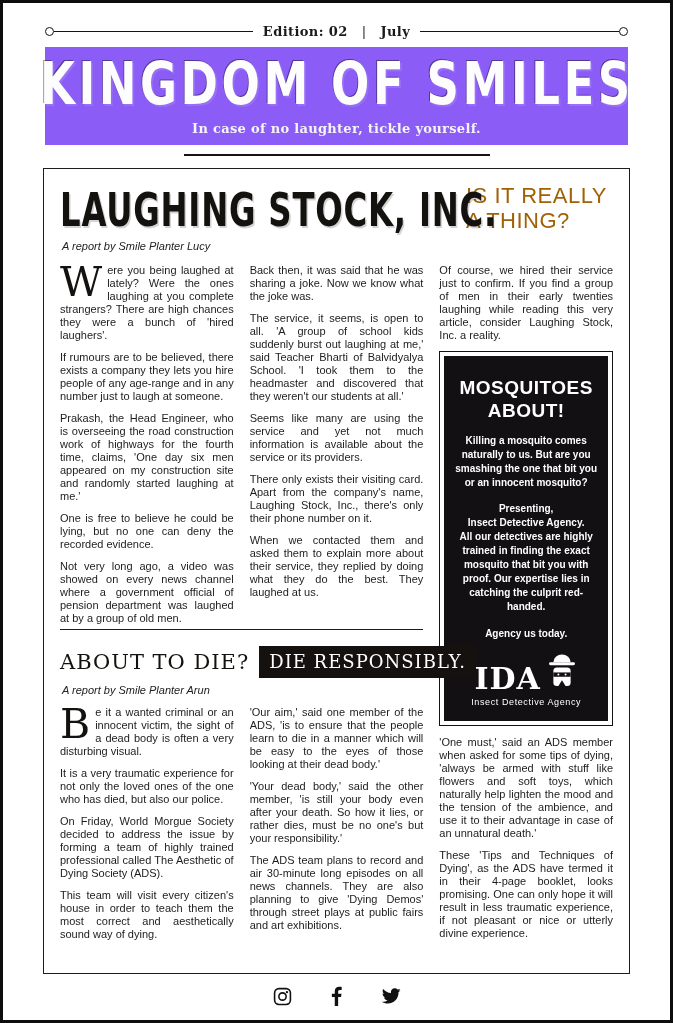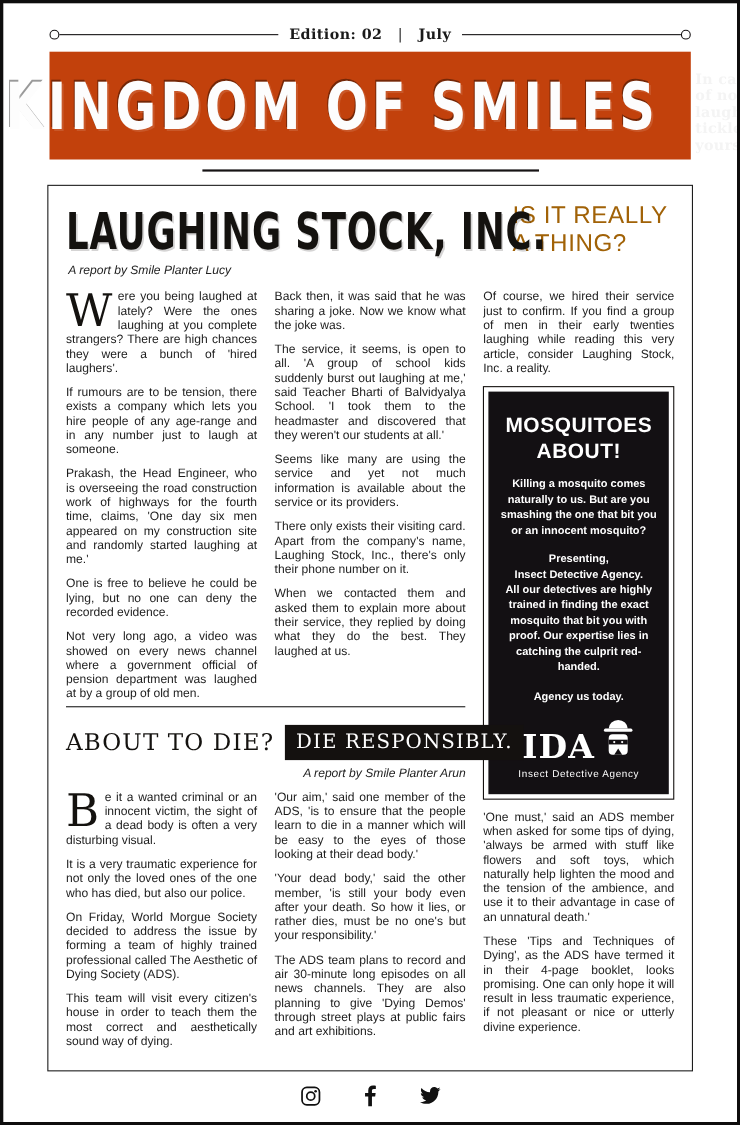--- a/index.html
+++ b/index.html
@@ -9,21 +9,21 @@
     font-family:"Liberation Sans",sans-serif;color:#1a1a1a;overflow:hidden;
   }
   
   .edition-row{display:flex;align-items:center;margin:20px 42px 0 42px;gap:10px;height:16px;}
   .rule-wrap{flex:1;display:flex;align-items:center;}
   .rule-curl{width:9px;height:9px;border:1.8px solid #161314;border-radius:50%;box-sizing:border-box;flex:0 0 auto;}
   .rule-line{flex:1;border-top:1.8px solid #161314;height:0;}
   .edition-text{font-family:"DejaVu Serif",serif;font-size:13px;letter-spacing:.4px;white-space:nowrap;display:flex;gap:14px;align-items:center;font-weight:bold;}
   .edition-text .sep{font-weight:normal;}
   
-  .banner{margin:8px 42px 0 42px;height:98px;background:#c2410c;display:flex;flex-direction:row;align-items:center;justify-content:center;}
+  .banner{margin:8px 42px 0 42px;height:98px;background:#8b5cf6;display:flex;flex-direction:column;align-items:center;justify-content:center;}
   .banner-title{
     font-family:"DejaVu Sans",sans-serif;font-weight:bold;color:#fdfdfd;font-size:50px;
     letter-spacing:4px;white-space:nowrap;transform:scale(0.9,1.18);transform-origin:center;
     text-shadow:2px 2px 0 rgba(255,255,255,0.12), -1px -1px 0 rgba(0,0,0,0.4);
     line-height:1;margin-top:2px;
   }
   .banner-tagline{font-family:"DejaVu Serif",serif;color:#f4f4f4;font-size:13px;margin-top:12px;font-weight:bold;letter-spacing:.3px;}
   .double-rule{width:306px;margin:9px auto 0 auto;border-top:2.5px solid #161314;height:0;}
   
   .content-box{margin:12px 40px 0 40px;border:1.6px solid #1d1d1d;padding:13px 16px 14px 16px;box-sizing:border-box;height:806px;overflow:hidden;}
@@ -35,21 +35,21 @@
     letter-spacing:1px;line-height:52px;text-shadow:2px 2px 0 rgba(20,18,15,0.18);
   }
   .headline-sub{font-family:Liberation Sans, sans-serif;font-size:22px;line-height:1.12;color:#a16207;letter-spacing:.5px;padding-top:2px;}
   .byline{font-style:italic;font-size:11px;color:#222;margin:2px 0 12px 2px;}
   .byline2{font-style:italic;font-size:11px;color:#222;margin:6px 0 10px 2px;}
   
   .grid{display:grid;grid-template-columns:1fr 1fr 1fr;column-gap:16px;}
   .a1c1{grid-column:1;grid-row:1;}
   .a1c2{grid-column:2;grid-row:1;}
   .rail{grid-column:3;grid-row:1 / span 3;}
-  .a2head{grid-column:1 / 3;grid-row:2;border-top:1.6px solid #1d1d1d;margin-top:4px;padding-top:16px;text-align:right;}
+  .a2head{grid-column:1 / 3;grid-row:2;border-top:1.6px solid #1d1d1d;margin-top:4px;padding-top:16px;}
   .a2c1{grid-column:1;grid-row:3;}
   .a2c2{grid-column:2;grid-row:3;}
   .para{margin:0 0 9px 0;text-align:justify;font-size:11px;line-height:13px;color:#1c1c1c;}
   .para:last-child{margin-bottom:0;}
   .dropcap{float:left;font-family:"DejaVu Serif",serif;font-size:41px;line-height:32px;margin:2px 5px 0 0;color:#14120f;}
   
   .a2-title-row{display:flex;align-items:center;gap:10px;}
   .a2-title{font-family:"DejaVu Serif",serif;font-size:21px;letter-spacing:1px;color:#14120f;white-space:nowrap;}
   .a2-title-boxed{background:#14110f;color:#fff;font-family:"DejaVu Serif",serif;font-weight:normal;font-size:18px;letter-spacing:1px;padding:5px 10px 6px 10px;white-space:nowrap;}
   
@@ -100,21 +100,21 @@
         <span class="headline-main">LAUGHING STOCK, INC.</span>
       </div>
       <div class="headline-sub">IS IT REALLY A THING?</div>
     </div>
     <div class="byline">A report by Smile Planter Lucy</div>
 
     <div class="grid">
 
       <div class="a1c1">
         <p class="para"><span class="dropcap">W</span><span>ere you being laughed at lately? Were the ones laughing at you complete strangers? There are high chances they were a bunch of 'hired laughers'.</span></p>
-        <p class="para">If rumours are to be tension, there exists a company which lets you hire people of any age-range and in any number just to laugh at someone.</p>
+        <p class="para">If rumours are to be believed, there exists a company they lets you hire people of any age-range and in any number just to laugh at someone.</p>
         <p class="para">Prakash, the Head Engineer, who is overseeing the road construction work of highways for the fourth time, claims, 'One day six men appeared on my construction site and randomly started laughing at me.'</p>
         <p class="para">One is free to believe he could be lying, but no one can deny the recorded evidence.</p>
         <p class="para">Not very long ago, a video was showed on every news channel where a government official of pension department was laughed at by a group of old men.</p>
       </div>
 
       <div class="a1c2">
         <p class="para">Back then, it was said that he was sharing a joke. Now we know what the joke was.</p>
         <p class="para">The service, it seems, is open to all. 'A group of school kids suddenly burst out laughing at me,' said Teacher Bharti of Balvidyalya School. 'I took them to the headmaster and discovered that they weren't our students at all.'</p>
         <p class="para">Seems like many are using the service and yet not much information is available about the service or its providers.</p>
         <p class="para">There only exists their visiting card. Apart from the company's name, Laughing Stock, Inc., there's only their phone number on it.</p>

